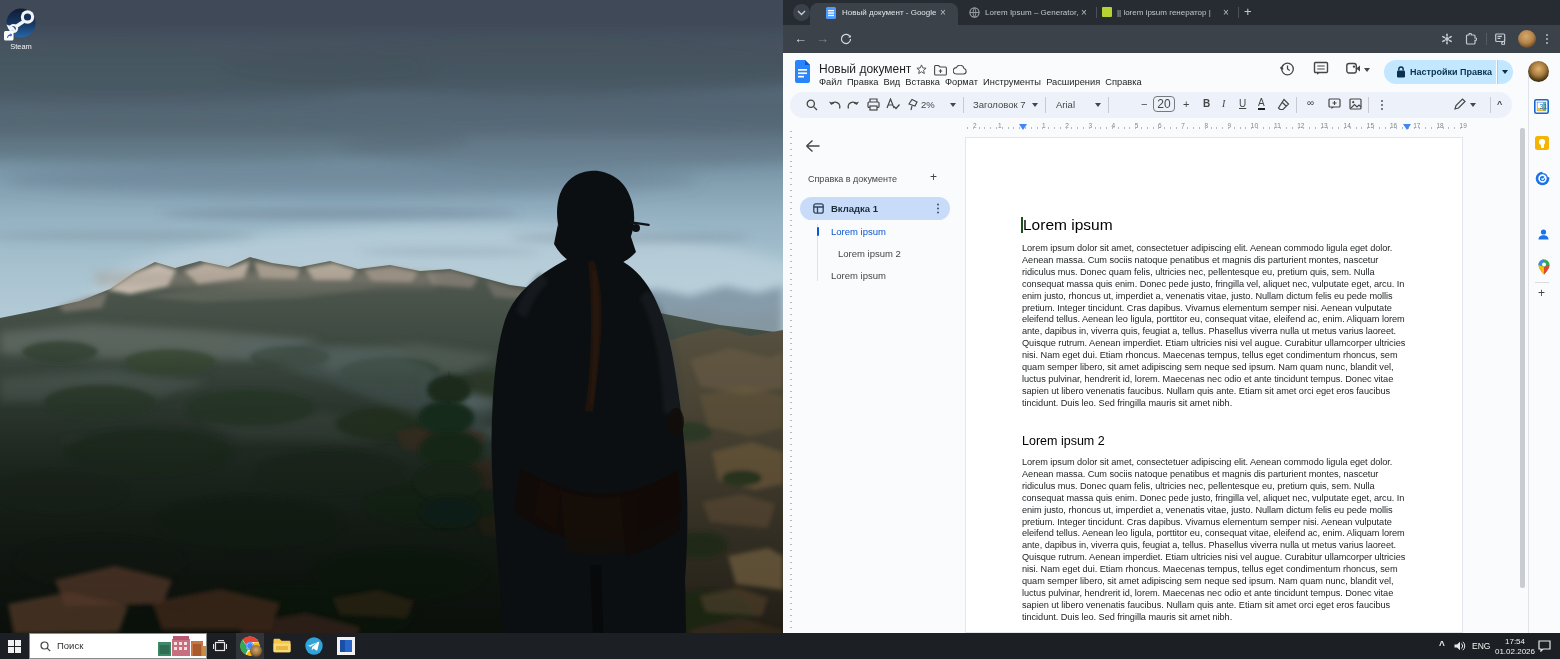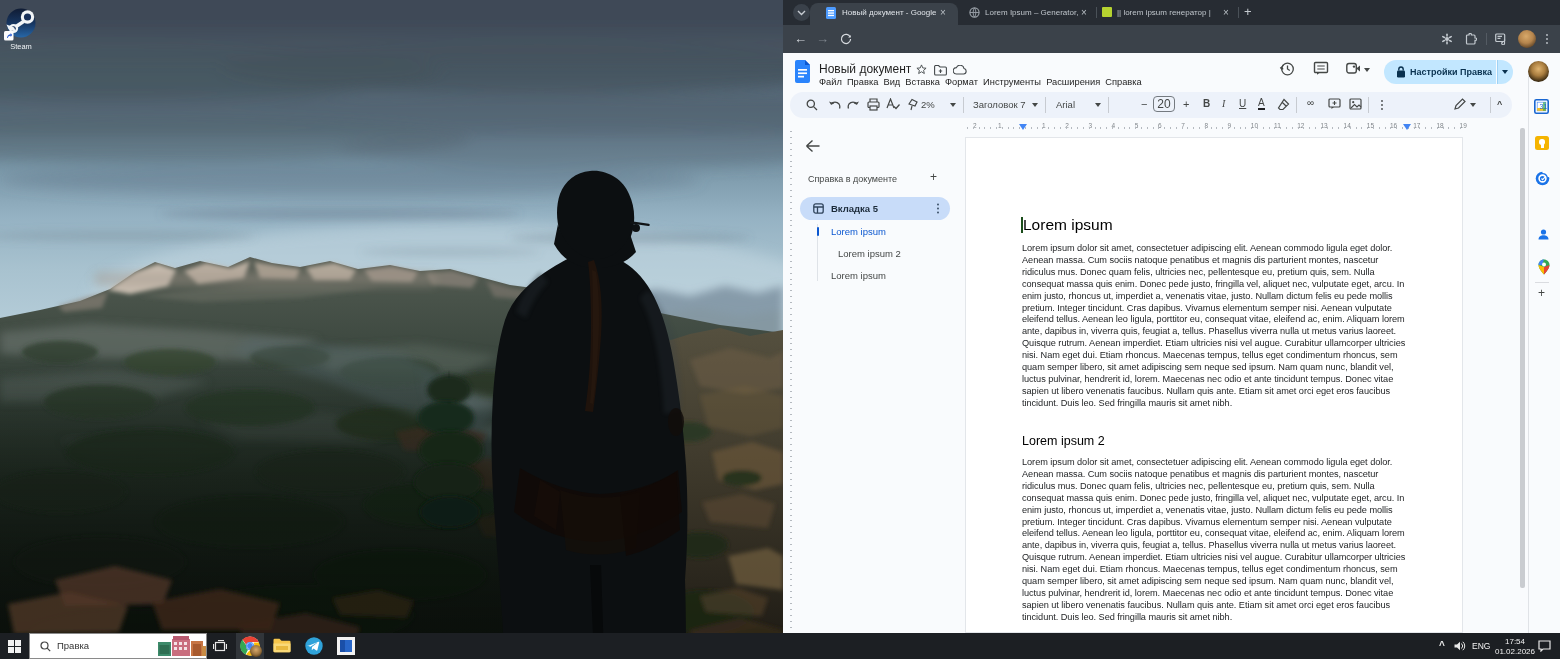--- a/index.html
+++ b/index.html
@@ -634,21 +634,21 @@
       <div class="abs" style="left:22px;top:86px;width:16px;height:14px;"><svg width="16" height="14" viewBox="0 0 16 14">
             <path d="M1.5,7 H14.5 M1.5,7 L7.5,1.5 M1.5,7 L7.5,12.5" stroke="#444746" stroke-width="1.4" fill="none"></path>
           </svg></div>
       <div class="abs" style="left:25px;top:121px;font-size:9px;color:#444746;">Справка в документе</div>
       <div class="abs" style="left:147px;top:117px;font-size:12px;color:#444746;">+</div>
       <div class="abs" style="left:17px;top:144px;width:150px;height:23px;border-radius:12px;background:#c8dcf9;">
         <svg class="abs" style="left:13px;top:6px;" width="11" height="11" viewBox="0 0 11 11">
             <rect x="0.8" y="0.8" width="9.4" height="9.4" rx="2" fill="none" stroke="#30445c" stroke-width="1.3"></rect>
             <path d="M0.8,4 H10.2 M4.5,4 V10" stroke="#30445c" stroke-width="1.3"></path>
           </svg>
-        <div class="abs" style="left:31px;top:6px;font-size:9.5px;font-weight:bold;color:#1c2b3a;">Вкладка 5</div>
+        <div class="abs" style="left:31px;top:6px;font-size:9.5px;font-weight:bold;color:#1c2b3a;">Вкладка 1</div>
         <svg class="abs" style="left:136px;top:6px;" width="4" height="11" viewBox="0 0 4 11">
             <circle cx="2" cy="1.5" r="0.9" fill="#30445c"></circle>
             <circle cx="2" cy="5.5" r="0.9" fill="#30445c"></circle>
             <circle cx="2" cy="9.5" r="0.9" fill="#30445c"></circle>
           </svg>
       </div>
       <div class="abs" style="left:34px;top:171px;width:1px;height:57px;background:#dfe3e8;"></div>
       <div class="abs" style="left:33.5px;top:174px;width:2px;height:9px;background:#0b57d0;border-radius:1px;"></div>
       <div class="abs" style="left:48px;top:173px;font-size:9.5px;color:#0b57d0;">Lorem ipsum</div>
       <div class="abs" style="left:55px;top:195px;font-size:9.5px;color:#444746;">Lorem ipsum 2</div>
@@ -707,21 +707,21 @@
         <rect x="7" y="0" width="6" height="6" fill="#f2f2f2"></rect>
         <rect x="0" y="7" width="6" height="6" fill="#f2f2f2"></rect>
         <rect x="7" y="7" width="6" height="6" fill="#f2f2f2"></rect>
       </svg>
 
     <div class="abs" style="left:29px;top:0;width:178px;height:26px;background:#ffffff;border:1px solid #8a8a8a;">
       <svg class="abs" style="left:10px;top:7px;" width="11" height="11" viewBox="0 0 11 11">
           <circle cx="4.5" cy="4.5" r="3.5" fill="none" stroke="#444" stroke-width="1.2"></circle>
           <path d="M7.2,7.2 L10.2,10.2" stroke="#444" stroke-width="1.2"></path>
         </svg>
-      <div class="abs" style="left:27px;top:6px;font-size:9.5px;color:#333;">Правка</div>
+      <div class="abs" style="left:27px;top:6px;font-size:9.5px;color:#333;">Поиск</div>
 
       <svg class="abs" style="left:128px;top:2px;" width="48" height="22" viewBox="0 0 48 22">
         <rect x="0" y="6" width="13" height="14" fill="#3d8a6a"></rect>
           <rect x="1.5" y="9" width="10" height="9" fill="#2f6e52"></rect>
         <rect x="14" y="3" width="18" height="17" fill="#c96e7e"></rect>
           <rect x="15" y="0" width="16" height="4" fill="#b85a70"></rect>
         <g fill="#fff" opacity="0.8">
             <rect x="16" y="6" width="3" height="3"></rect>
             <rect x="21" y="6" width="3" height="3"></rect>
             <rect x="26" y="6" width="3" height="3"></rect>

